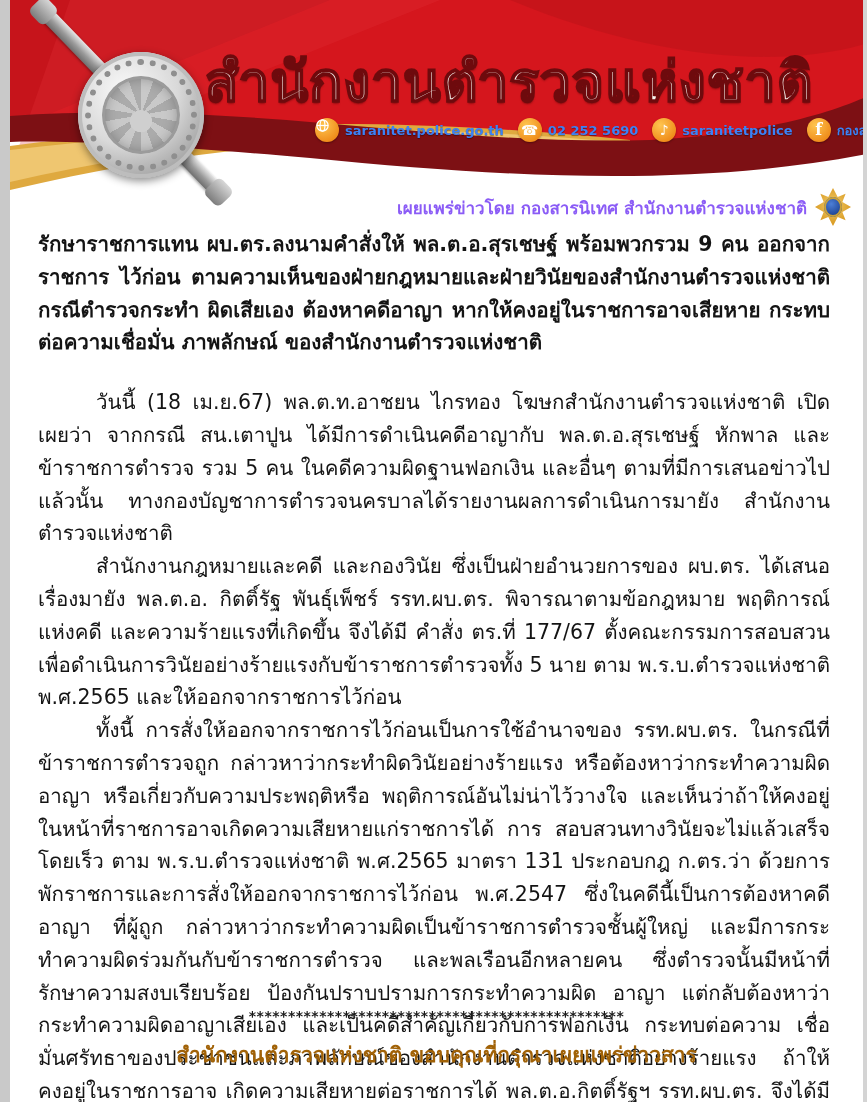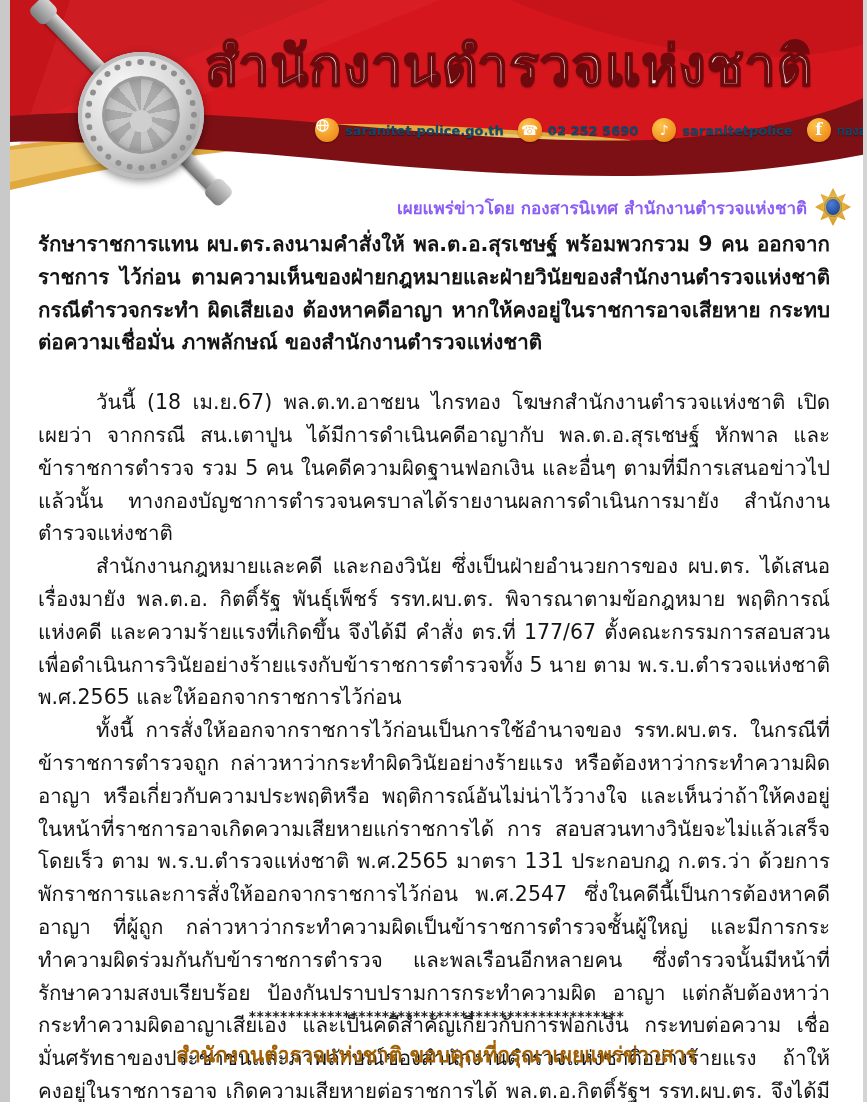--- a/index.html
+++ b/index.html
@@ -21,21 +21,21 @@
   .banner {
     position: relative;
     width: 100%;
     height: 200px;
   }
   .banner svg { position: absolute; top: 0; left: 0; }
 
   .banner-title {
     position: absolute;
     left: 195px;
-    top: 22px;
+    top: 38px;
     width: 600px;
     text-align: right;
     font-size: 55px;
     font-weight: bold;
     color: #f7f4ef;
     letter-spacing: 1px;
     -webkit-text-stroke: 2px #6e0a0d;
     text-shadow: 0 2px 2px rgba(60,0,0,.45);
     white-space: nowrap;
   }
@@ -54,21 +54,21 @@
   .contact-icon {
     width: 24px; height: 24px; border-radius: 50%;
     background: radial-gradient(circle at 35% 30%, #ffc550, #ef8c1a 75%);
     display: flex; align-items: center; justify-content: center;
     color: #ffffff; font-size: 14px; line-height: 1;
     box-shadow: 0 1px 2px rgba(0,0,0,.35);
     flex: 0 0 auto;
   }
   .contact-icon svg { display: block; }
   .contact-icon.fb { font-weight: bold; font-size: 16px; font-family: "DejaVu Serif", serif; }
-  .contact-label { color: #0c4a6e; font-size: 13px; font-weight: bold; text-shadow: 0 1px 1px rgba(0,0,0,.4); }
+  .contact-label { color: #3b82f6; font-size: 13px; font-weight: bold; text-shadow: 0 1px 1px rgba(0,0,0,.4); }
 
   
   .emblem { position: absolute; left: 6px; top: 2px; width: 220px; height: 218px; z-index: 3; }
   .rod {
     position: absolute; left: -14px; top: 92px;
     width: 258px; height: 15px; border-radius: 8px;
     background: linear-gradient(180deg, #e8e8e8, #9a9a9a 55%, #6e6e6e);
     transform: rotate(46deg);
     box-shadow: 0 1px 3px rgba(0,0,0,.4);
   }

